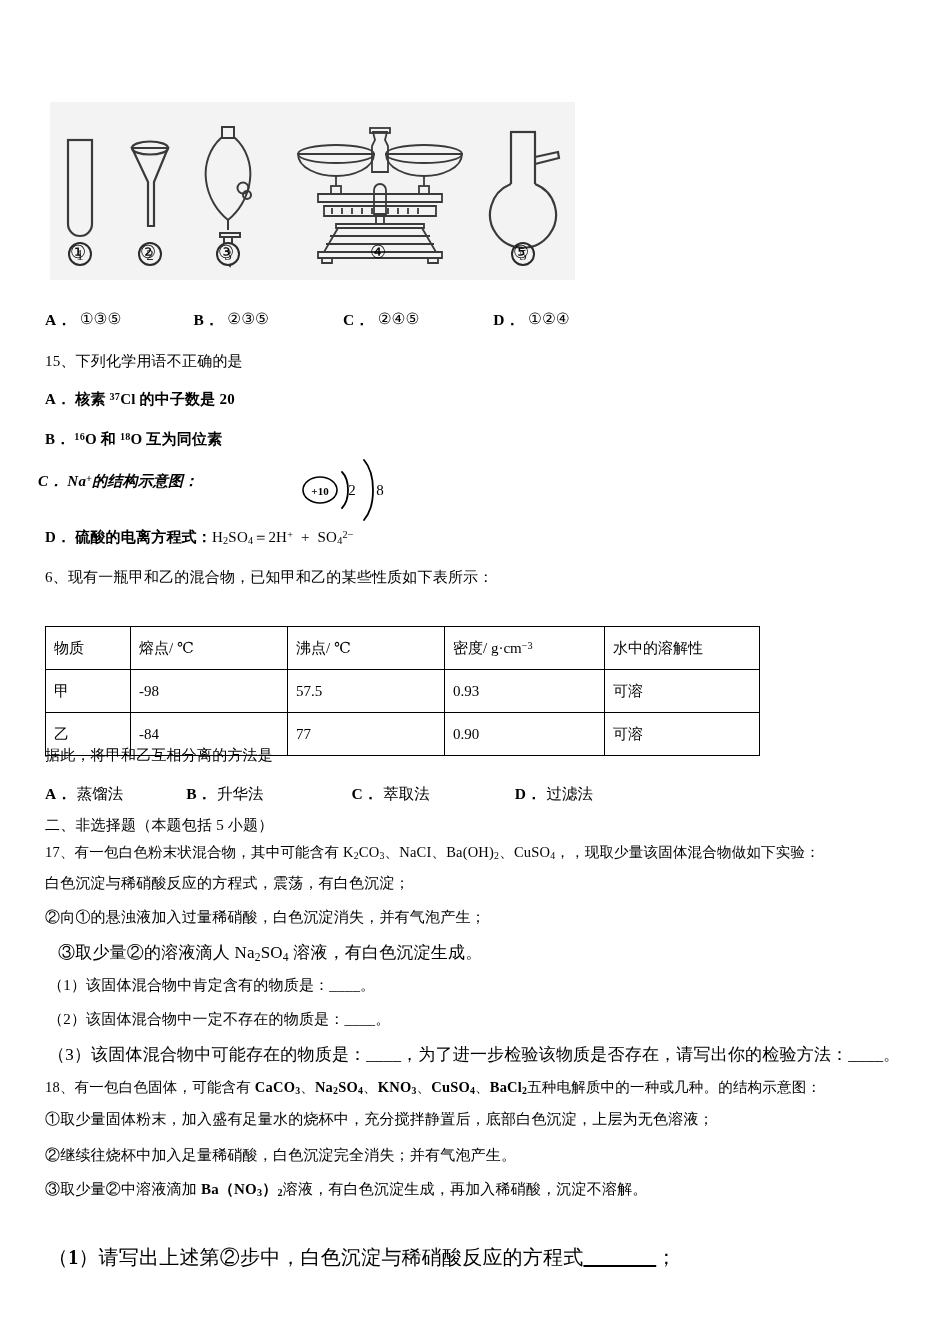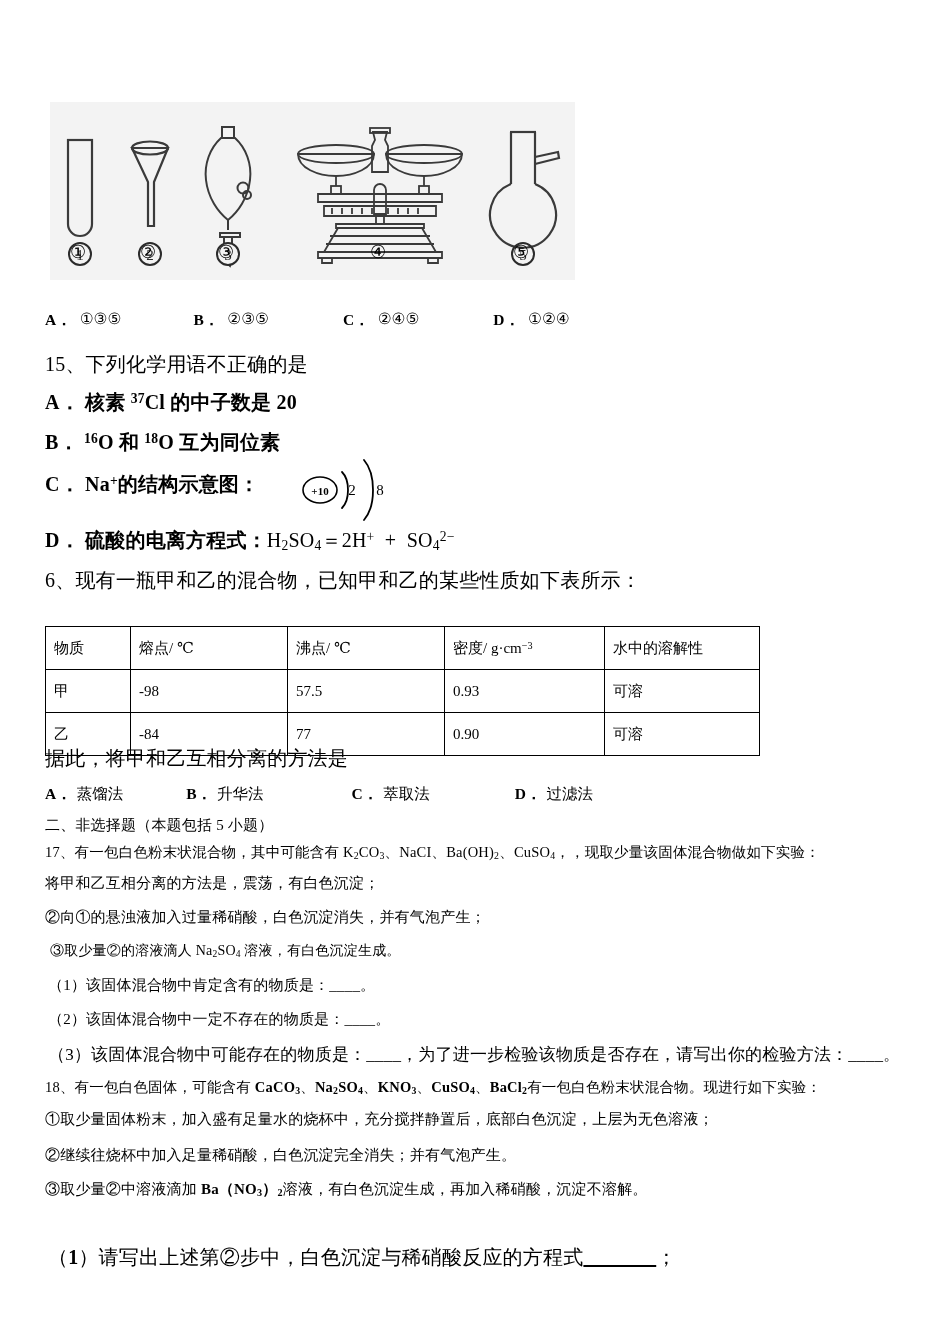--- a/index.html
+++ b/index.html
@@ -29,21 +29,21 @@
     top: 102px;
     width: 525px;
     height: 178px;
     background: #f3f3f3;
   }
   .figure-svg { display:block; }
   
   .line {
     position: absolute;
     white-space: nowrap;
-    font-size: 20px;
+    font-size: 15px;
     line-height: 1;
     letter-spacing: 0.2px;
   }
   .bold { font-weight: bold; }
   .opt-label { font-weight: bold; font-family: "Liberation Serif", serif; }
   sub { font-size: 0.68em; vertical-align: -0.22em; }
   sup { font-size: 0.68em; vertical-align: 0.42em; }
   u.fill { text-decoration: underline; }
   
   .optrow { position: absolute; display: flex; white-space: nowrap; font-size: 15.5px; }
@@ -211,21 +211,21 @@
   <div class="line bold" style="left:45px; top:392px;">
     <span>A．</span>
     <span>核素 </span><sup>37</sup><span>Cl</span><span> 的中子数是 20</span>
   </div>
 
   <div class="line bold" style="left:45px; top:432px;">
     <span>B．</span>
     <sup>16</sup><span>O</span><span> 和 </span><sup>18</sup><span>O</span><span> 互为同位素</span>
   </div>
 
-  <div class="line bold" style="left:45px; top:474px;">
+  <div class="line bold" style="left:38px; top:474px;font-style:italic;">
     <span>C．</span>
     <span>Na</span><sup>+</sup><span>的结构示意图：</span>
   </div>
 
   <div class="na-diagram" style="left:300px; top:452px;text-align:right;">
     <svg width="96" height="76" viewBox="0 0 96 76" xmlns="http://www.w3.org/2000/svg">
       <ellipse cx="20" cy="38" rx="17" ry="13" fill="none" stroke="#000" stroke-width="1.6"></ellipse>
       <text x="20" y="43" font-family="Liberation Serif, serif" font-size="11" font-weight="bold" text-anchor="middle" fill="#000">+10</text>
       <path d="M42 20 C50 28 50 48 42 56" fill="none" stroke="#000" stroke-width="1.8" stroke-linecap="round"></path>
       <path d="M64 8 C76 22 76 54 64 68" fill="none" stroke="#000" stroke-width="1.8" stroke-linecap="round"></path>
@@ -290,32 +290,32 @@
     <span style="width:5px"></span>
     <span>过滤法</span>
   </div>
 
   <div class="line" style="left:45px; top:818px; font-size:15px;">二、非选择题（本题包括 5 小题）</div>
 
   <div class="line" style="left:45px; top:845px; font-size:14.5px;">
     <span>17、</span><span>有一包白色粉末状混合物，其中可能含有 </span><span>K<sub>2</sub>CO<sub>3</sub></span><span>、</span><span>NaCI</span><span>、</span><span>Ba(OH)<sub>2</sub></span><span>、</span><span>CuSO<sub>4</sub></span><span>，，现取少量该固体混合物做如下实验：</span>
   </div>
 
-  <div class="line" style="left:45px; top:876px; font-size:15px;">将甲和乙互相分离的方法是，震荡，有白色沉淀；</div>
+  <div class="line" style="left:45px; top:876px; font-size:15px;">白色沉淀与稀硝酸反应的方程式，震荡，有白色沉淀；</div>
   <div class="line" style="left:45px; top:910px; font-size:15px;text-align:center;">②向①的悬浊液加入过量稀硝酸，白色沉淀消失，并有气泡产生；</div>
-  <div class="line" style="left:50px; top:944px; font-size:14px;">
+  <div class="line" style="left:58px; top:944px; font-size:17px;">
     <span>③取少量②的溶液滴人 Na</span><sub>2</sub><span>SO</span><sub>4</sub><span> 溶液，有白色沉淀生成。</span>
   </div>
 
   <div class="line" style="left:48px; top:978px; font-size:15px;">（1）该固体混合物中肯定含有的物质是：____。</div>
   <div class="line" style="left:48px; top:1012px; font-size:15px;">（2）该固体混合物中一定不存在的物质是：____。</div>
   <div class="line" style="left:48px; top:1046px; font-size:17px;">（3）该固体混合物中可能存在的物质是：____，为了进一步检验该物质是否存在，请写出你的检验方法：____。</div>
 
   <div class="line" style="left:45px; top:1080px; font-size:14.5px;">
-    <span>18、</span><span>有一包白色固体，可能含有 </span><b>CaCO<sub>3</sub></b><span>、</span><b>Na<sub>2</sub>SO<sub>4</sub></b><span>、</span><b>KNO<sub>3</sub></b><span>、</span><b>CuSO<sub>4</sub></b><span>、</span><b>BaCl<sub>2</sub></b><span>有一包白色粉末状混合物。现进行如下实验：</span>
+    <span>18、</span><span>有一包白色固体，可能含有 </span><b>CaCO<sub>3</sub></b><span>、</span><b>Na<sub>2</sub>SO<sub>4</sub></b><span>、</span><b>KNO<sub>3</sub></b><span>、</span><b>CuSO<sub>4</sub></b><span>、</span><b>BaCl<sub>2</sub></b><span>五种电解质中的一种或几种。的结构示意图：</span>
   </div>
 
   <div class="line" style="left:45px; top:1148px; font-size:15px;">②继续往烧杯中加入足量稀硝酸，白色沉淀完全消失；并有气泡产生。</div>
   <div class="line" style="left:45px; top:1112px; font-size:15px;">①取少量固体粉末，加入盛有足量水的烧杯中，充分搅拌静置后，底部白色沉淀，上层为无色溶液；</div>
   <div class="line" style="left:45px; top:1182px; font-size:15px;">
     <span>③取少量②中溶液滴加 </span><b>Ba（NO<sub>3</sub>）<sub>2</sub></b><span>溶液，有白色沉淀生成，再加入稀硝酸，沉淀不溶解。</span>
   </div>
 
   <div class="line" style="left:48px; top:1247px; font-size:20px;">
     <span>（<b>1</b>）请写出上述第②步中，白色沉淀与稀硝酸反应的方程式</span><u class="fill">&nbsp;&nbsp;&nbsp;&nbsp;&nbsp;&nbsp;&nbsp;&nbsp;&nbsp;&nbsp;&nbsp;&nbsp;&nbsp;&nbsp;</u><span>；</span>

